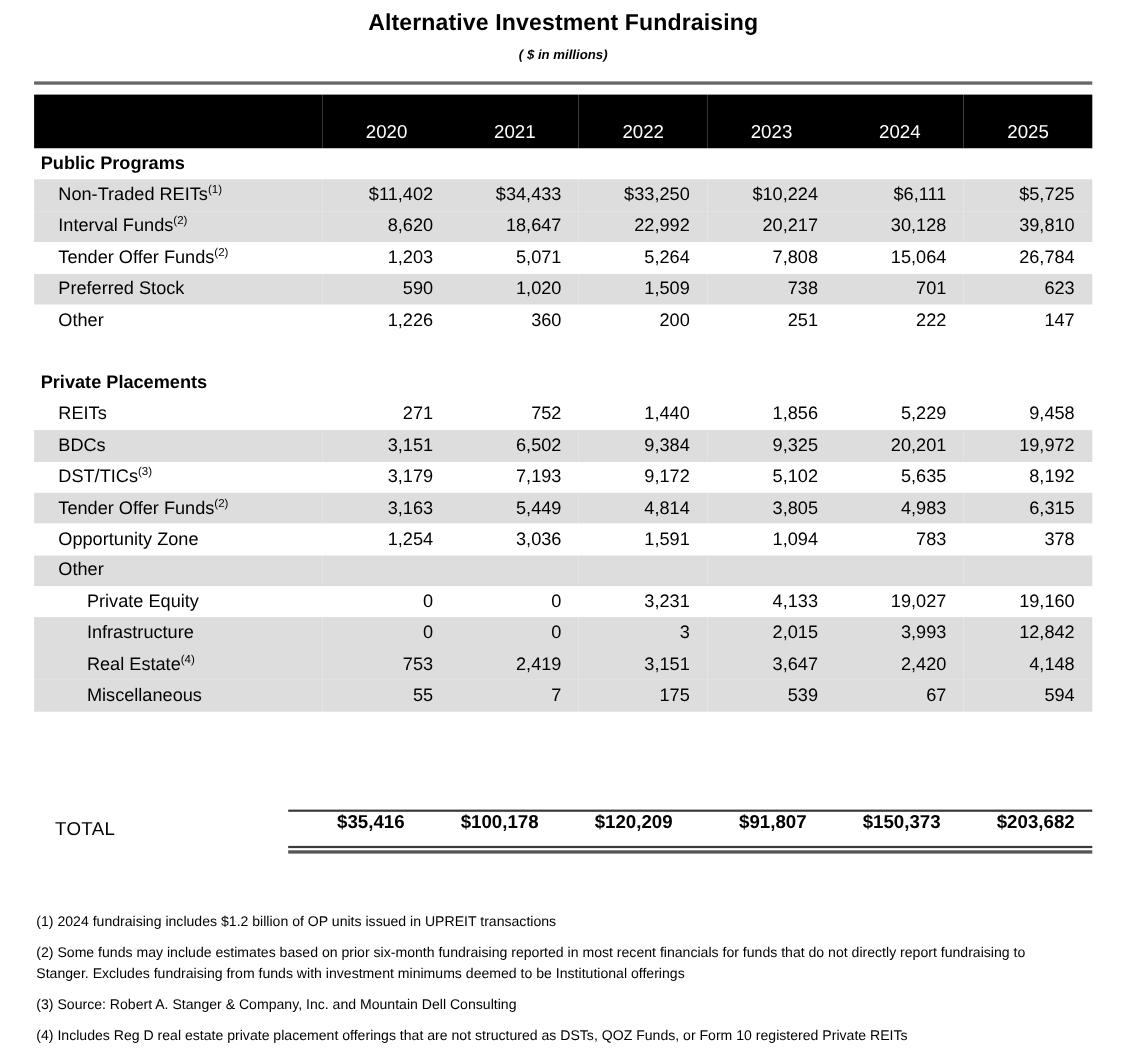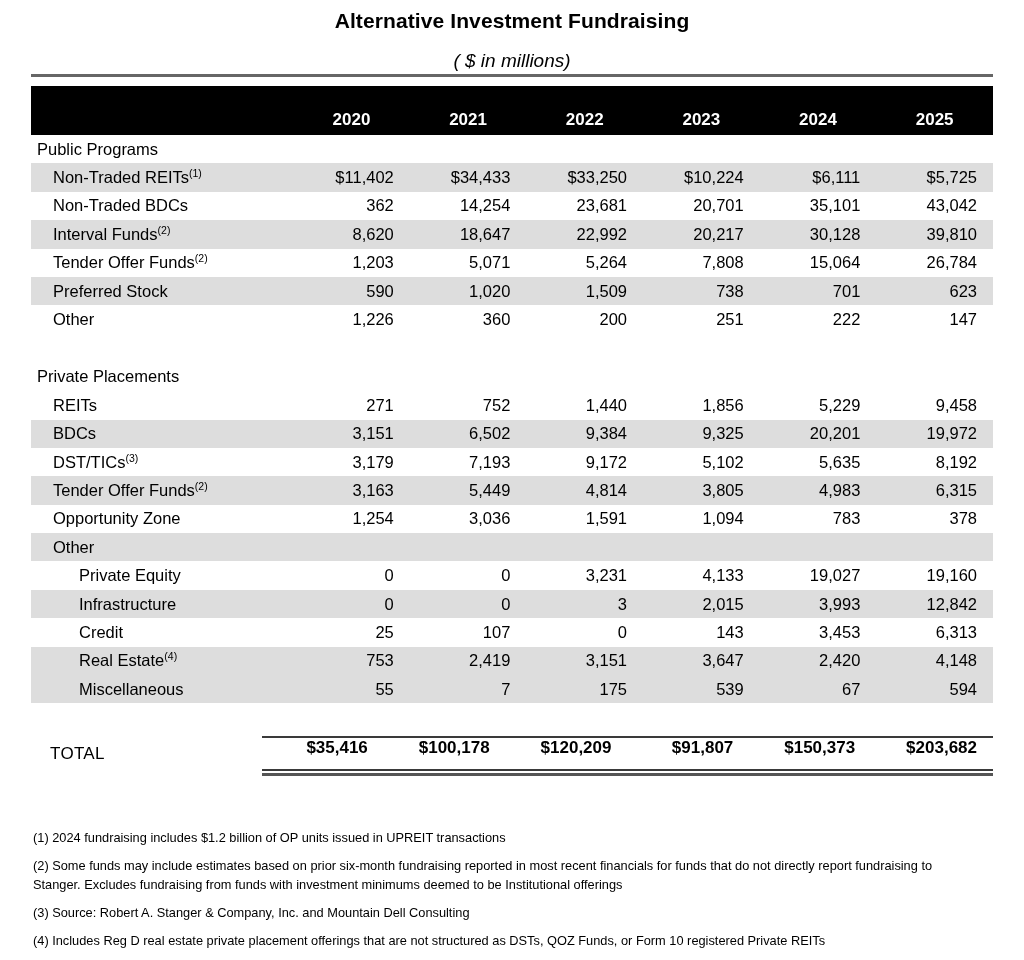--- a/index.html
+++ b/index.html
@@ -22,25 +22,25 @@
     padding-top: 8px;
     text-align: center;
   }
   .doc-title {
     font-size: 21px;
     font-weight: bold;
     letter-spacing: 0.1px;
     line-height: 26px;
   }
   .doc-subtitle {
-    font-size: 19px;
-    font-weight: normal;
+    font-size: 12px;
+    font-weight: bold;
     font-style: italic;
     line-height: 22px;
-    margin-top: 16px;
+    margin-top: 5px;
   }
 
   
   .top-rule {
     position: absolute;
     left: 31px;
     right: 31px;
     top: 74px;
     height: 3px;
     background: #666666;
@@ -58,21 +58,21 @@
     width: 962px;
     table-layout: fixed;
   }
   table.fin col.label { width: 262px; }
   table.fin col.yr    { width: 116.6px; }
 
   .hdr-row td {
     background: #000000;
     color: #ffffff;
     font-size: 17px;
-    font-weight: bold;
+    font-weight: normal;
     text-align: center;
     height: 43px;
     vertical-align: bottom;
     padding-bottom: 5px;
   }
   .hdr-row td.label { text-align: left; }
 
   tr.data td {
     height: 28.4px;
     font-size: 16.5px;
@@ -85,21 +85,21 @@
     padding-left: 6px;
   }
   tr.data td.num {
     text-align: right;
     padding-right: 16px;
   }
   tr.shade td { background: #dddddd; }
   tr.plain td { background: #ffffff; }
 
   .section-head td {
-    font-weight: normal;
+    font-weight: bold;
     font-size: 17px;
     background: #ffffff !important;
     height: 30px;
   }
   .section-head td.label { padding-left: 6px; }
 
   .ind1 { padding-left: 22px !important; }
   .ind2 { padding-left: 48px !important; }
 
   sup {
@@ -229,29 +229,20 @@
         </tr>
         <tr class="data shade">
           <td class="label ind1"><span>Non-Traded REITs</span><sup>(1)</sup></td>
           <td class="num">$11,402</td>
           <td class="num">$34,433</td>
           <td class="num">$33,250</td>
           <td class="num">$10,224</td>
           <td class="num">$6,111</td>
           <td class="num">$5,725</td>
         </tr>
-        <tr class="data plain">
-          <td class="label ind1"><span>Non-Traded BDCs</span></td>
-          <td class="num">362</td>
-          <td class="num">14,254</td>
-          <td class="num">23,681</td>
-          <td class="num">20,701</td>
-          <td class="num">35,101</td>
-          <td class="num">43,042</td>
-        </tr>
         <tr class="data shade">
           <td class="label ind1"><span>Interval Funds</span><sup>(2)</sup></td>
           <td class="num">8,620</td>
           <td class="num">18,647</td>
           <td class="num">22,992</td>
           <td class="num">20,217</td>
           <td class="num">30,128</td>
           <td class="num">39,810</td>
         </tr>
         <tr class="data plain">
@@ -357,29 +348,20 @@
           <td class="num">19,160</td>
         </tr>
         <tr class="data shade">
           <td class="label ind2"><span>Infrastructure</span></td>
           <td class="num">0</td>
           <td class="num">0</td>
           <td class="num">3</td>
           <td class="num">2,015</td>
           <td class="num">3,993</td>
           <td class="num">12,842</td>
-        </tr>
-        <tr class="data plain">
-          <td class="label ind2"><span>Credit</span></td>
-          <td class="num">25</td>
-          <td class="num">107</td>
-          <td class="num">0</td>
-          <td class="num">143</td>
-          <td class="num">3,453</td>
-          <td class="num">6,313</td>
         </tr>
         <tr class="data shade">
           <td class="label ind2"><span>Real Estate</span><sup>(4)</sup></td>
           <td class="num">753</td>
           <td class="num">2,419</td>
           <td class="num">3,151</td>
           <td class="num">3,647</td>
           <td class="num">2,420</td>
           <td class="num">4,148</td>
         </tr>

